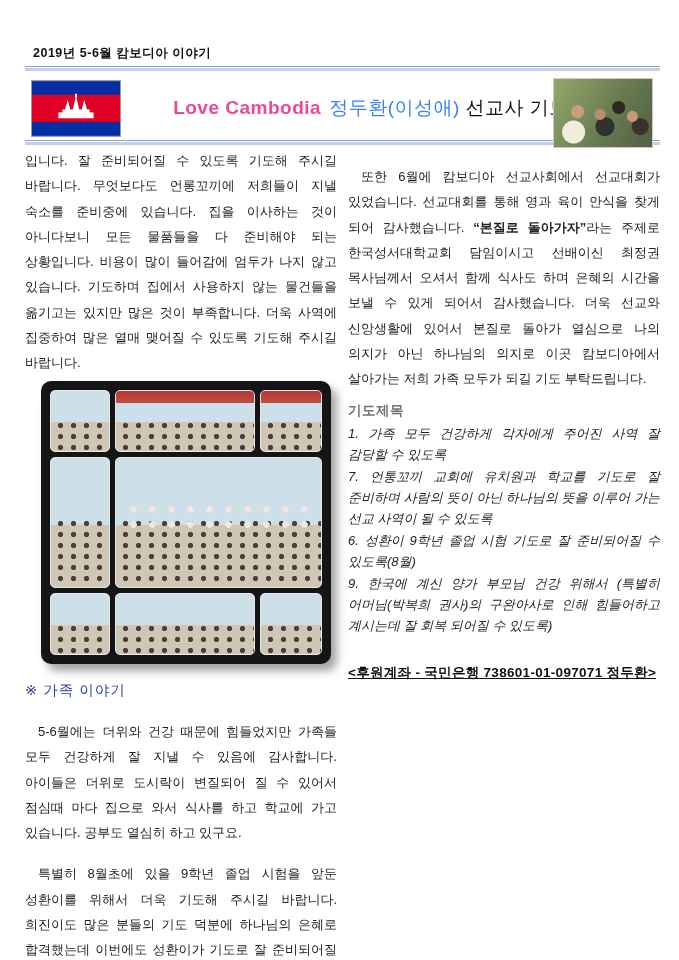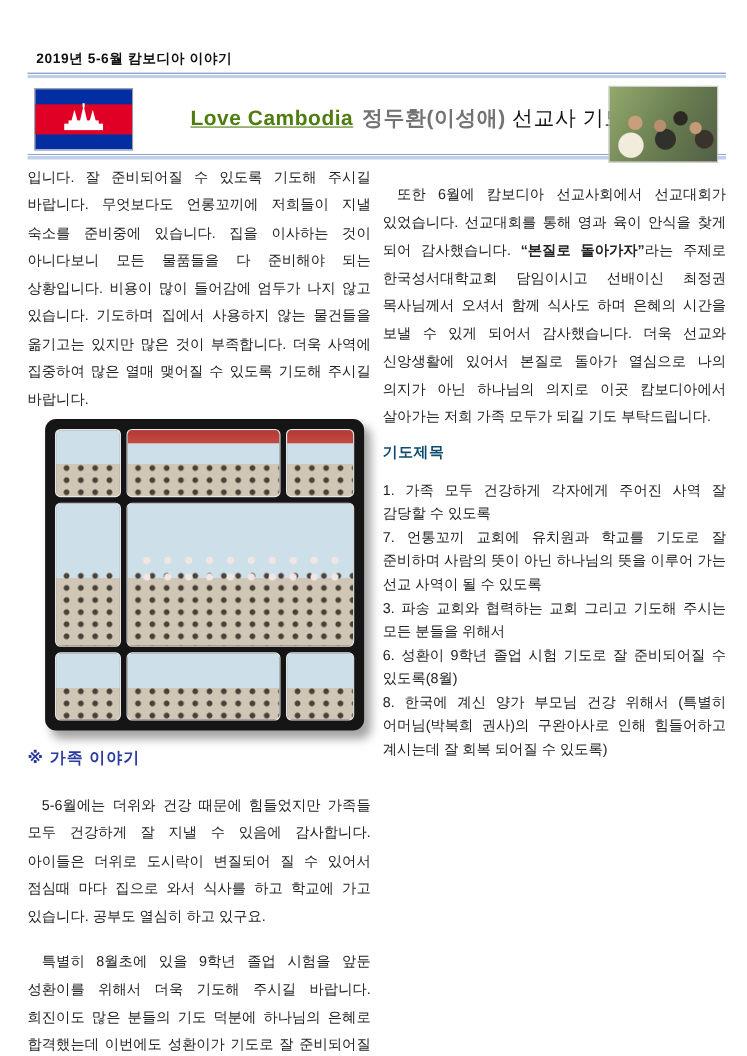--- a/index.html
+++ b/index.html
@@ -12,22 +12,22 @@
 
   .rule { position:absolute; left:25px; width:635px; height:5px;
           background:linear-gradient(#8ea4cc 0 1px,#ffffff 1px 2px,#c2cfe8 2px 100%); }
   .rule-top { top:66px; }
   .rule-mid { top:140px; }
 
   .masthead { position:absolute; left:25px; top:76px; width:635px; height:64px;
               display:flex; align-items:center; }
   .flag { width:90px; height:57px; border:1px solid #9aa0a8; margin-left:6px; flex:0 0 auto; }
   .mast-title { flex:1; text-align:center; font-size:19px; letter-spacing:.5px; white-space:nowrap; }
-  .brand { color:#4d7c0f; font-weight:bold; margin-right:8px;text-decoration:underline; }
-  .mast-name { color:#737373; font-weight:bold; }
+  .brand { color:#ec4899; font-weight:bold; margin-right:8px; }
+  .mast-name { color:#3b82f6; font-weight:normal; }
   .mast-rest { color:#111; font-weight:500; }
   .family-photo { position:absolute; right:7px; top:2px; width:100px; height:70px;
       border:1px solid #c9c9c9; z-index:3;
       background:
         radial-gradient(circle at 20% 78%, #f2ecdc 0 11px, rgba(0,0,0,0) 12px),
         radial-gradient(circle at 24% 48%, #c99e7c 0 6px, rgba(0,0,0,0) 7px),
         radial-gradient(circle at 47% 52%, #b98e6e 0 5px, rgba(0,0,0,0) 6px),
         radial-gradient(circle at 52% 70%, #30302c 0 9px, rgba(0,0,0,0) 10px),
         radial-gradient(circle at 66% 42%, #2c2824 0 6px, rgba(0,0,0,0) 7px),
         radial-gradient(circle at 80% 55%, #c59a78 0 5px, rgba(0,0,0,0) 6px),
@@ -50,29 +50,29 @@
   .photo::before { content:""; position:absolute; left:0; right:0; bottom:0; height:55%;
       background-image:radial-gradient(circle, #3c3128 2.2px, rgba(0,0,0,0) 3px);
       background-size:13px 11px; background-position:3px 2px; opacity:.9; }
   .photo.banner::after { content:""; position:absolute; left:0; right:0; top:0; height:20%;
       background:linear-gradient(#b23a34,#c44b42); }
   .photo.big::after { content:""; position:absolute; left:4%; right:4%; top:34%; height:26%;
       background-image:radial-gradient(circle, #f2e6e2 3px, rgba(0,0,0,0) 3.6px);
       background-size:19px 15px; }
   .photo.span2 { grid-column:2 / span 2; }
 
-  .family-heading { margin:14px 0 6px 0; color:#2a3aa0; font-weight:bold; font-size:14.5px;
+  .family-heading { margin:14px 0 6px 0; color:#2a3aa0; font-weight:normal; font-size:14.5px;
                     letter-spacing:1px; }
 
   .bold-inline { font-weight:bold; }
 
-  .prayer-heading { color:#0c4a6e; font-weight:bold; font-size:13.5px; margin:6px 0 12px 0;
+  .prayer-heading { color:#737373; font-weight:bold; font-size:13.5px; margin:6px 0 0 0;
                     letter-spacing:.5px; }
   .prayer-list { line-height:21px; }
-  .prayer-list div { margin-bottom:1px; }
+  .prayer-list div { margin-bottom:1px;font-style:italic; }
 
   .account { margin-top:24px; font-weight:bold; text-decoration:underline; color:#111;
              font-size:13.5px; letter-spacing:.3px; white-space:nowrap; }
 </style>
 </head>
 <body>
 
 <div class="page">
 
   <div class="top-label">2019년 5-6월 캄보디아 이야기</div>
@@ -120,21 +120,21 @@
       <p class="indent">특별히 8월초에 있을 9학년 졸업 시험을 앞둔 성환이를 위해서 더욱 기도해 주시길 바랍니다. 희진이도 많은 분들의 기도 덕분에 하나님의 은혜로 합격했는데 이번에도 성환이가 기도로 잘 준비되어질 수 있도록 기도해 주시길 바랍니다.</p>
     </div>
 
     <div class="col">
       <p class="indent"><span>또한 6월에 캄보디아 선교사회에서 선교대회가 있었습니다. 선교대회를 통해 영과 육이 안식을 찾게 되어 감사했습니다. </span><span class="bold-inline">“본질로 돌아가자”</span><span>라는 주제로 한국성서대학교회 담임이시고 선배이신 최정권 목사님께서 오셔서 함께 식사도 하며 은혜의 시간을 보낼 수 있게 되어서 감사했습니다. 더욱 선교와 신앙생활에 있어서 본질로 돌아가 열심으로 나의 의지가 아닌 하나님의 의지로 이곳 캄보디아에서 살아가는 저희 가족 모두가 되길 기도 부탁드립니다.</span></p>
 
       <div class="prayer-heading">기도제목</div>
       <div class="prayer-list">
         <div>1. 가족 모두 건강하게 각자에게 주어진 사역 잘 감당할 수 있도록</div>
         <div>7. 언통꼬끼 교회에 유치원과 학교를 기도로 잘 준비하며 사람의 뜻이 아닌 하나님의 뜻을 이루어 가는 선교 사역이 될 수 있도록</div>
-        <div>3. 파송 교회와 협력하는 교회 그리고 기도해 주시는 모든 분들을 위해서</div>
         <div>6. 성환이 9학년 졸업 시험 기도로 잘 준비되어질 수 있도록(8월)</div>
-        <div>8. 한국에 계신 양가 부모님 건강 위해서 (특별히 어머님(박복희 권사)의 구완아사로 인해 힘들어하고 계시는데 잘 회복 되어질 수 있도록)</div>
+        <div>9. 한국에 계신 양가 부모님 건강 위해서 (특별히 어머님(박복희 권사)의 구완아사로 인해 힘들어하고 계시는데 잘 회복 되어질 수 있도록)</div>
       </div>
 
+      <div class="account">&lt;후원계좌 - 국민은행 738601-01-097071 정두환&gt;</div>
     </div>
 
   </div>
 </div>
 
 </body></html>

